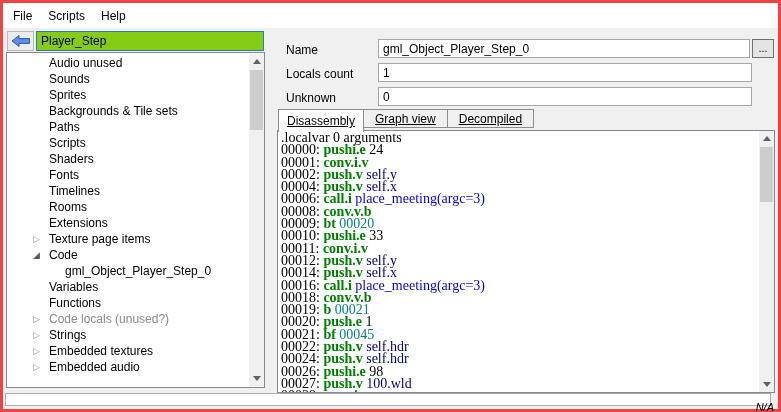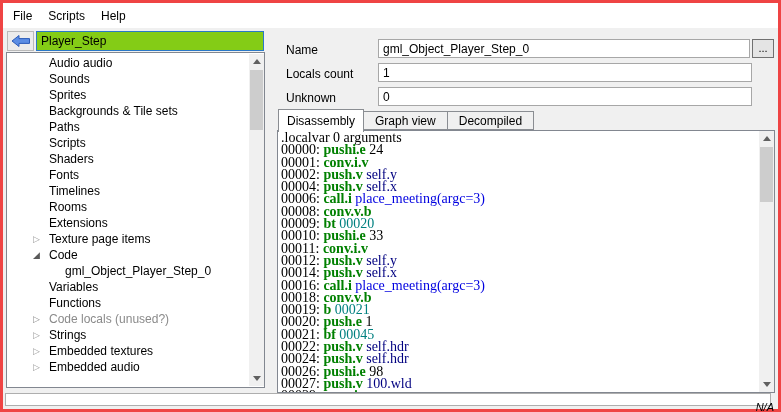--- a/index.html
+++ b/index.html
@@ -70,21 +70,21 @@
   #name-input    { left: 375px; top: 36px; width: 372px; }
   #locals-input  { left: 375px; top: 60px; width: 374px; }
   #unknown-input { left: 375px; top: 84px; width: 374px; }
   .browse-btn {
     position: absolute; left: 749px; top: 36px; width: 22px; height: 19px;
     border: 1px solid #707070; background: #e4e4e4;
     font: 11px "Liberation Sans", sans-serif; line-height: 11px; text-align: center; padding: 0;
   }
 
   
-  .tab-bar { position: absolute; left: 275px; top: 106px; height: 22px; display: flex; align-items: center; z-index: 2; }
+  .tab-bar { position: absolute; left: 275px; top: 106px; height: 22px; display: flex; align-items: flex-start; z-index: 2; text-decoration: underline; }
   .tab {
     border: 1px solid #8a8d92; background: #f0f0f0;
     height: 19px; padding: 2px 11px; margin-right: -1px; line-height: 14px;
   }
   .tab.active {
     background: #fff; border-bottom: none; height: 23px; padding: 4px 8px 5px;
     position: relative; z-index: 3;
   }
 
   
@@ -130,21 +130,21 @@
         </svg>
       </span>
     </button>
     <input class="search-input" value="Player_Step" style="">
   </div>
 
   <div class="tree-panel">
     <div class="tree-items" id="tree-items">
         <div class="tree-item">
           <span class="expander none"></span>
-          <span class="tree-label">Audio audio</span>
+          <span class="tree-label">Audio unused</span>
         </div>
         <div class="tree-item">
           <span class="expander none"></span>
           <span class="tree-label">Sounds</span>
         </div>
         <div class="tree-item">
           <span class="expander none"></span>
           <span class="tree-label">Sprites</span>
         </div>
         <div class="tree-item">

